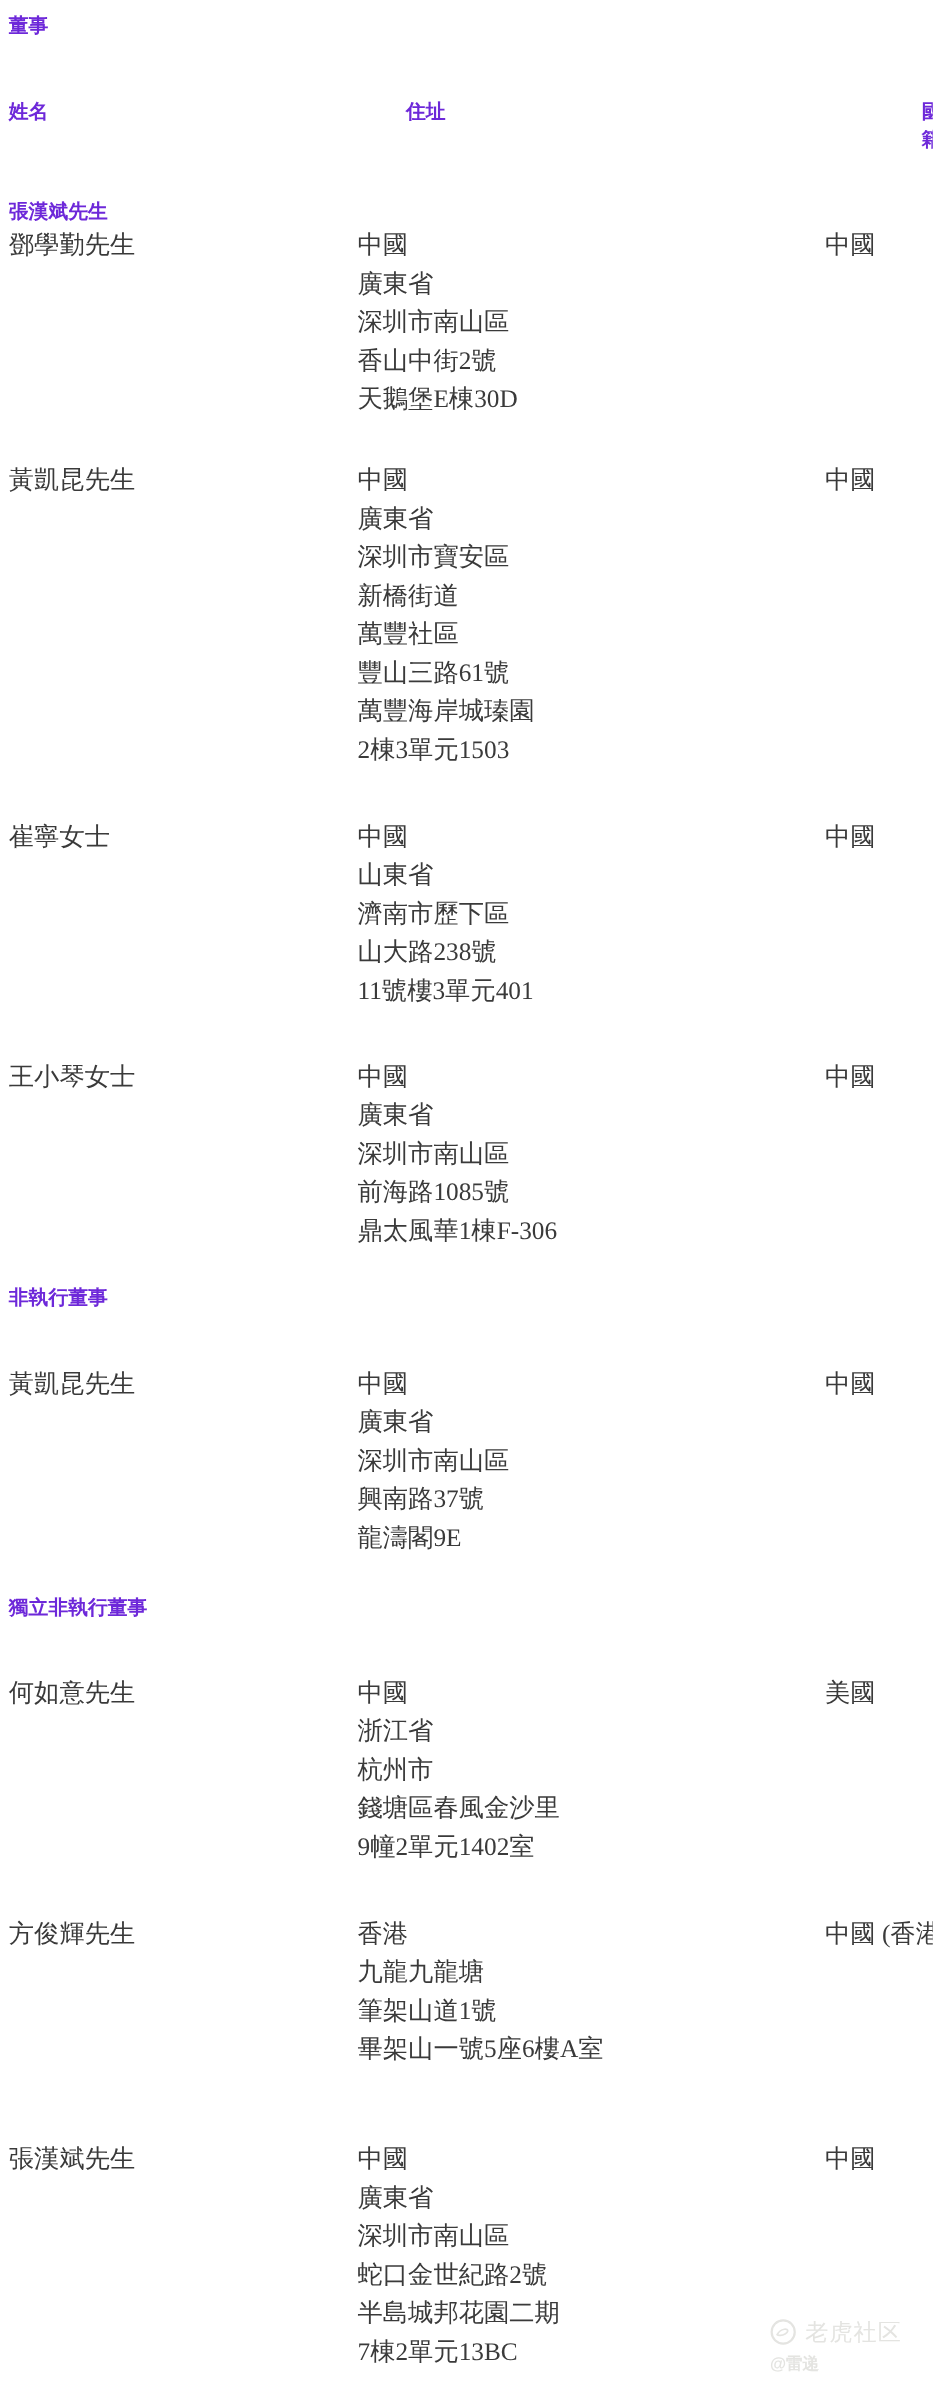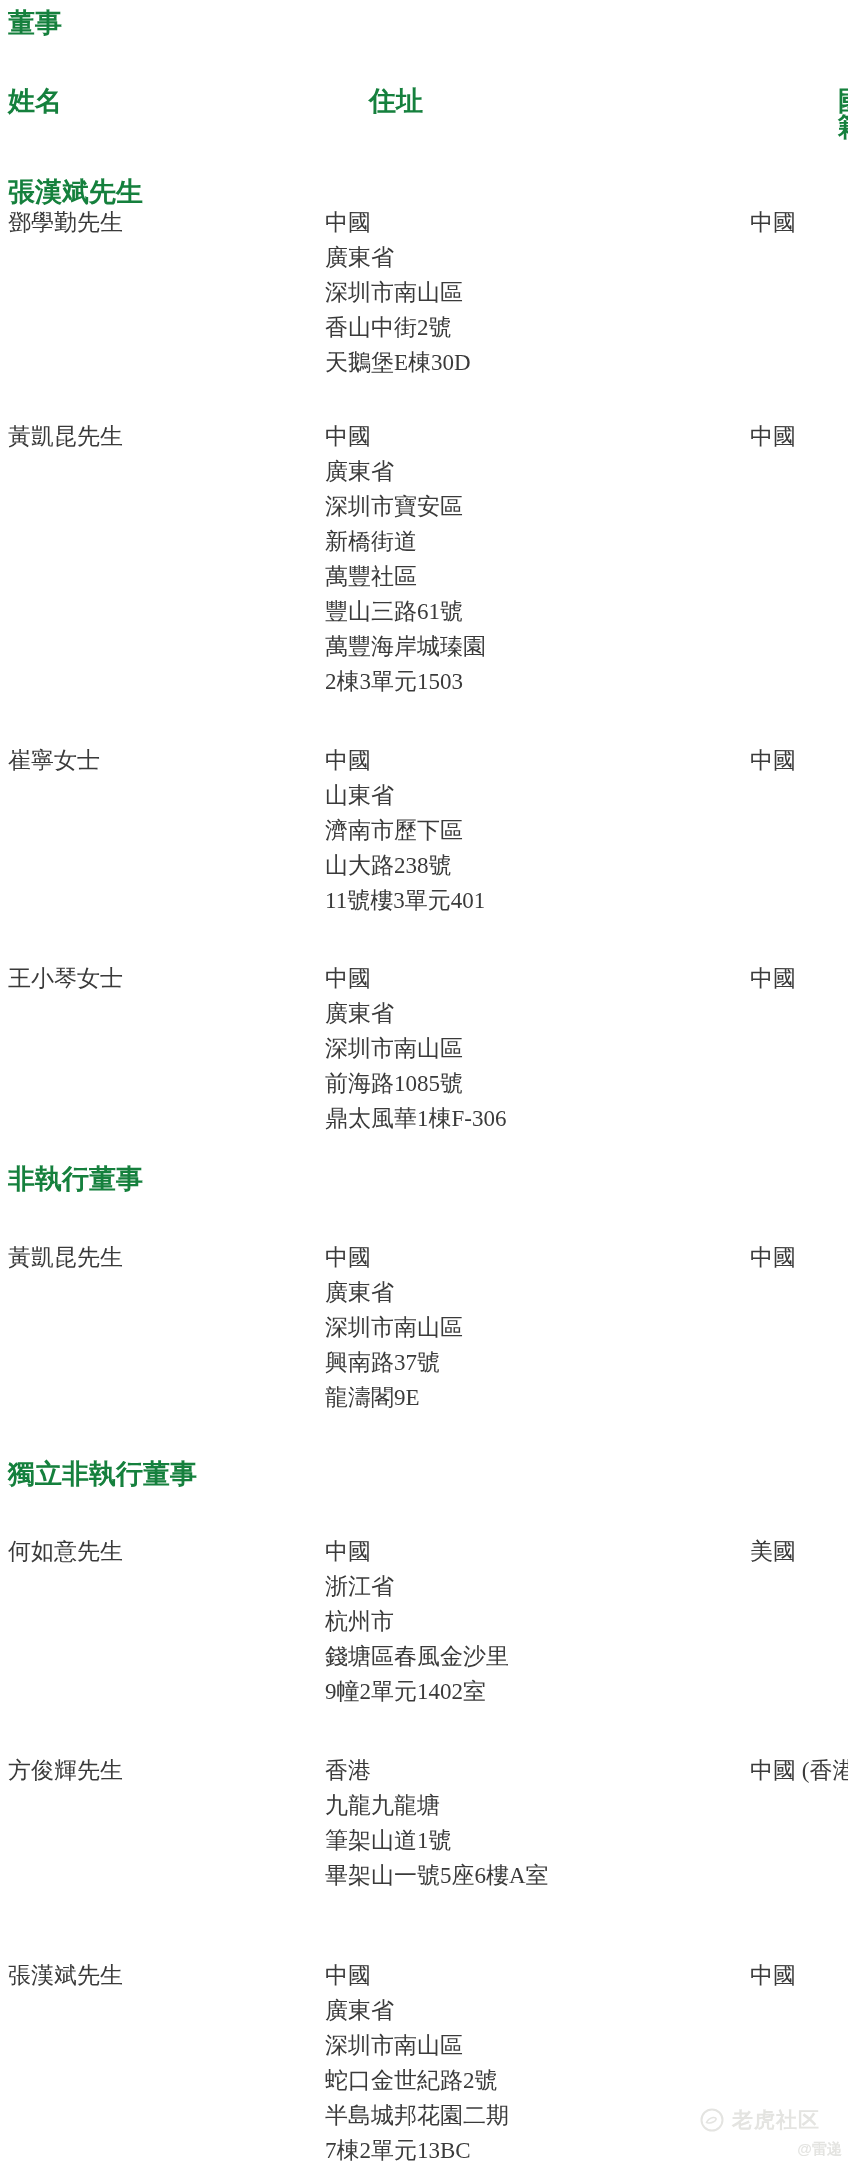--- a/index.html
+++ b/index.html
@@ -13,22 +13,22 @@
     color: #3a3a3a;
   }
   .doc {
     position: absolute;
     inset: 0;
     padding: 10px 0 0 8px;
   }
   .bold-hd {
     font-family: Liberation Sans, sans-serif;
     font-weight: 700;
-    color: #15803d;
-    font-size: 27px;
+    color: #6d28d9;
+    font-size: 18px;
     line-height: 26px;
   }
   .grid-row {
     display: grid;
     grid-template-columns: 317px 425px 1fr;
     align-items: start;
   }
   .cell {
     font-size: 23px;
     line-height: 35px;
@@ -45,28 +45,28 @@
     color: #e4e4e1;
     font-family: "Liberation Sans", "DejaVu Sans", sans-serif;
   }
   .wm-row {
     display: flex;
     align-items: center;
     gap: 8px;
   }
   .wm-brand {
     font-size: 21px;
-    font-weight: 700;
+    font-weight: 400;
     letter-spacing: 1px;
     white-space: nowrap;
   }
   .wm-handle {
     font-size: 15px;
     font-weight: 700;
-    text-align: right;
+    text-align: left;
     margin-top: 6px;
     padding-right: 6px;
     white-space: nowrap;
   }
 </style>
 </head>
 <body>
 
 <div class="doc">
 
@@ -128,21 +128,21 @@
   <div class="grid-row" style="margin-top:48px">
     <div class="cell name-cell">黃凱昆先生</div>
     <div class="cell address">中國
 廣東省
 深圳市南山區
 興南路37號
 龍濤閣9E</div>
     <div class="cell nationality-cell">中國</div>
   </div>
 
-  <div class="bold-hd section-heading" style="margin-top:46px">獨立非執行董事</div>
+  <div class="bold-hd section-heading" style="margin-top:33px">獨立非執行董事</div>
 
   <div class="grid-row" style="margin-top:47px">
     <div class="cell name-cell">何如意先生</div>
     <div class="cell address">中國
 浙江省
 杭州市
 錢塘區春風金沙里
 9幢2單元1402室</div>
     <div class="cell nationality-cell">美國</div>
   </div>

